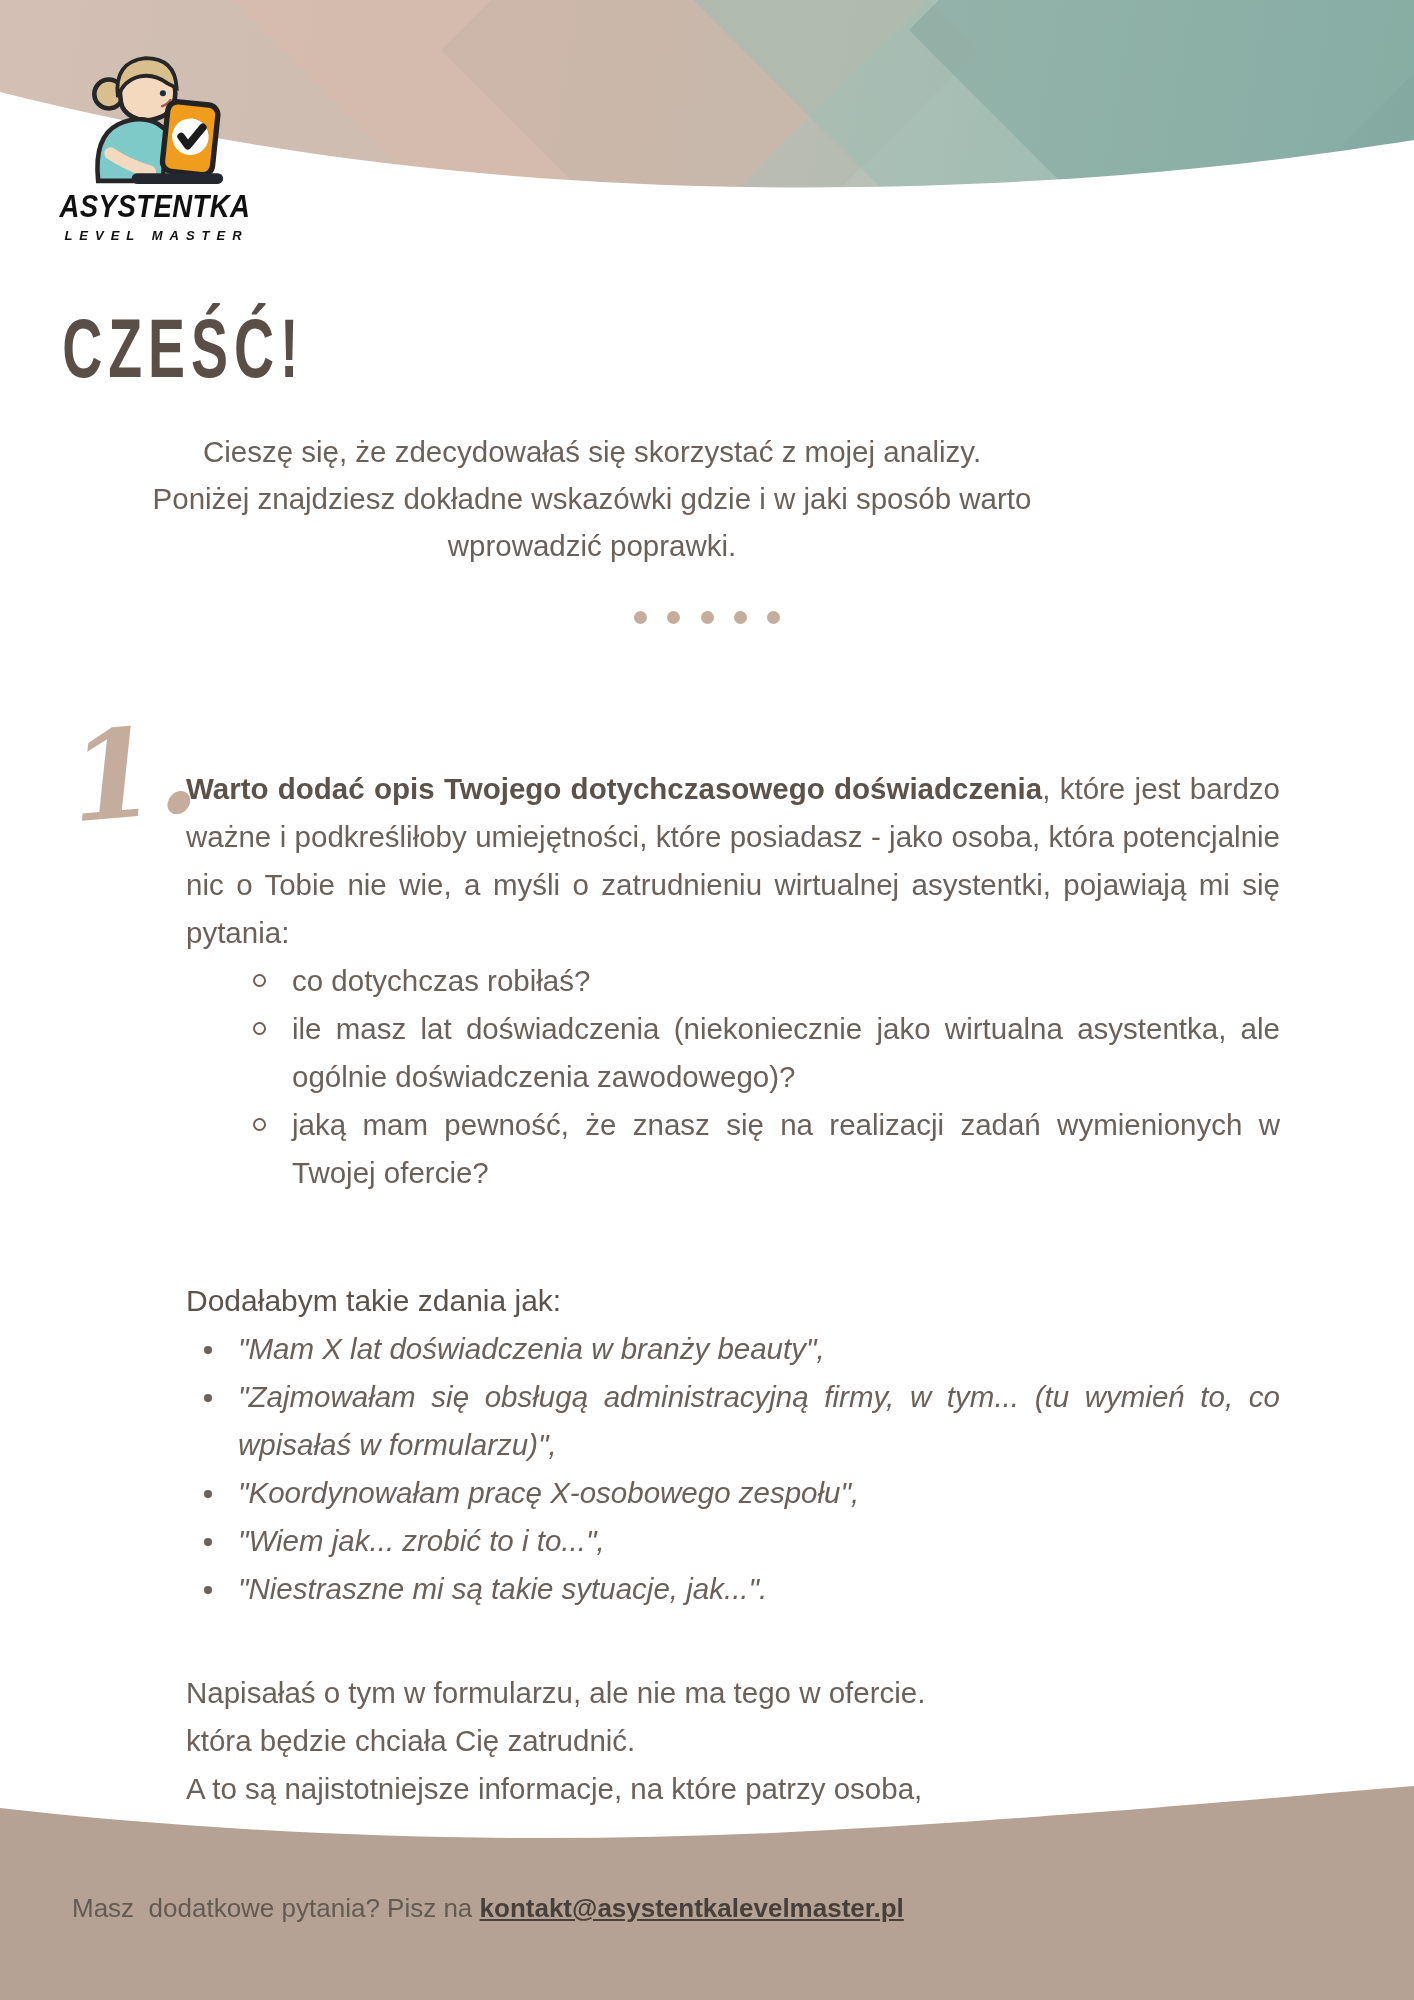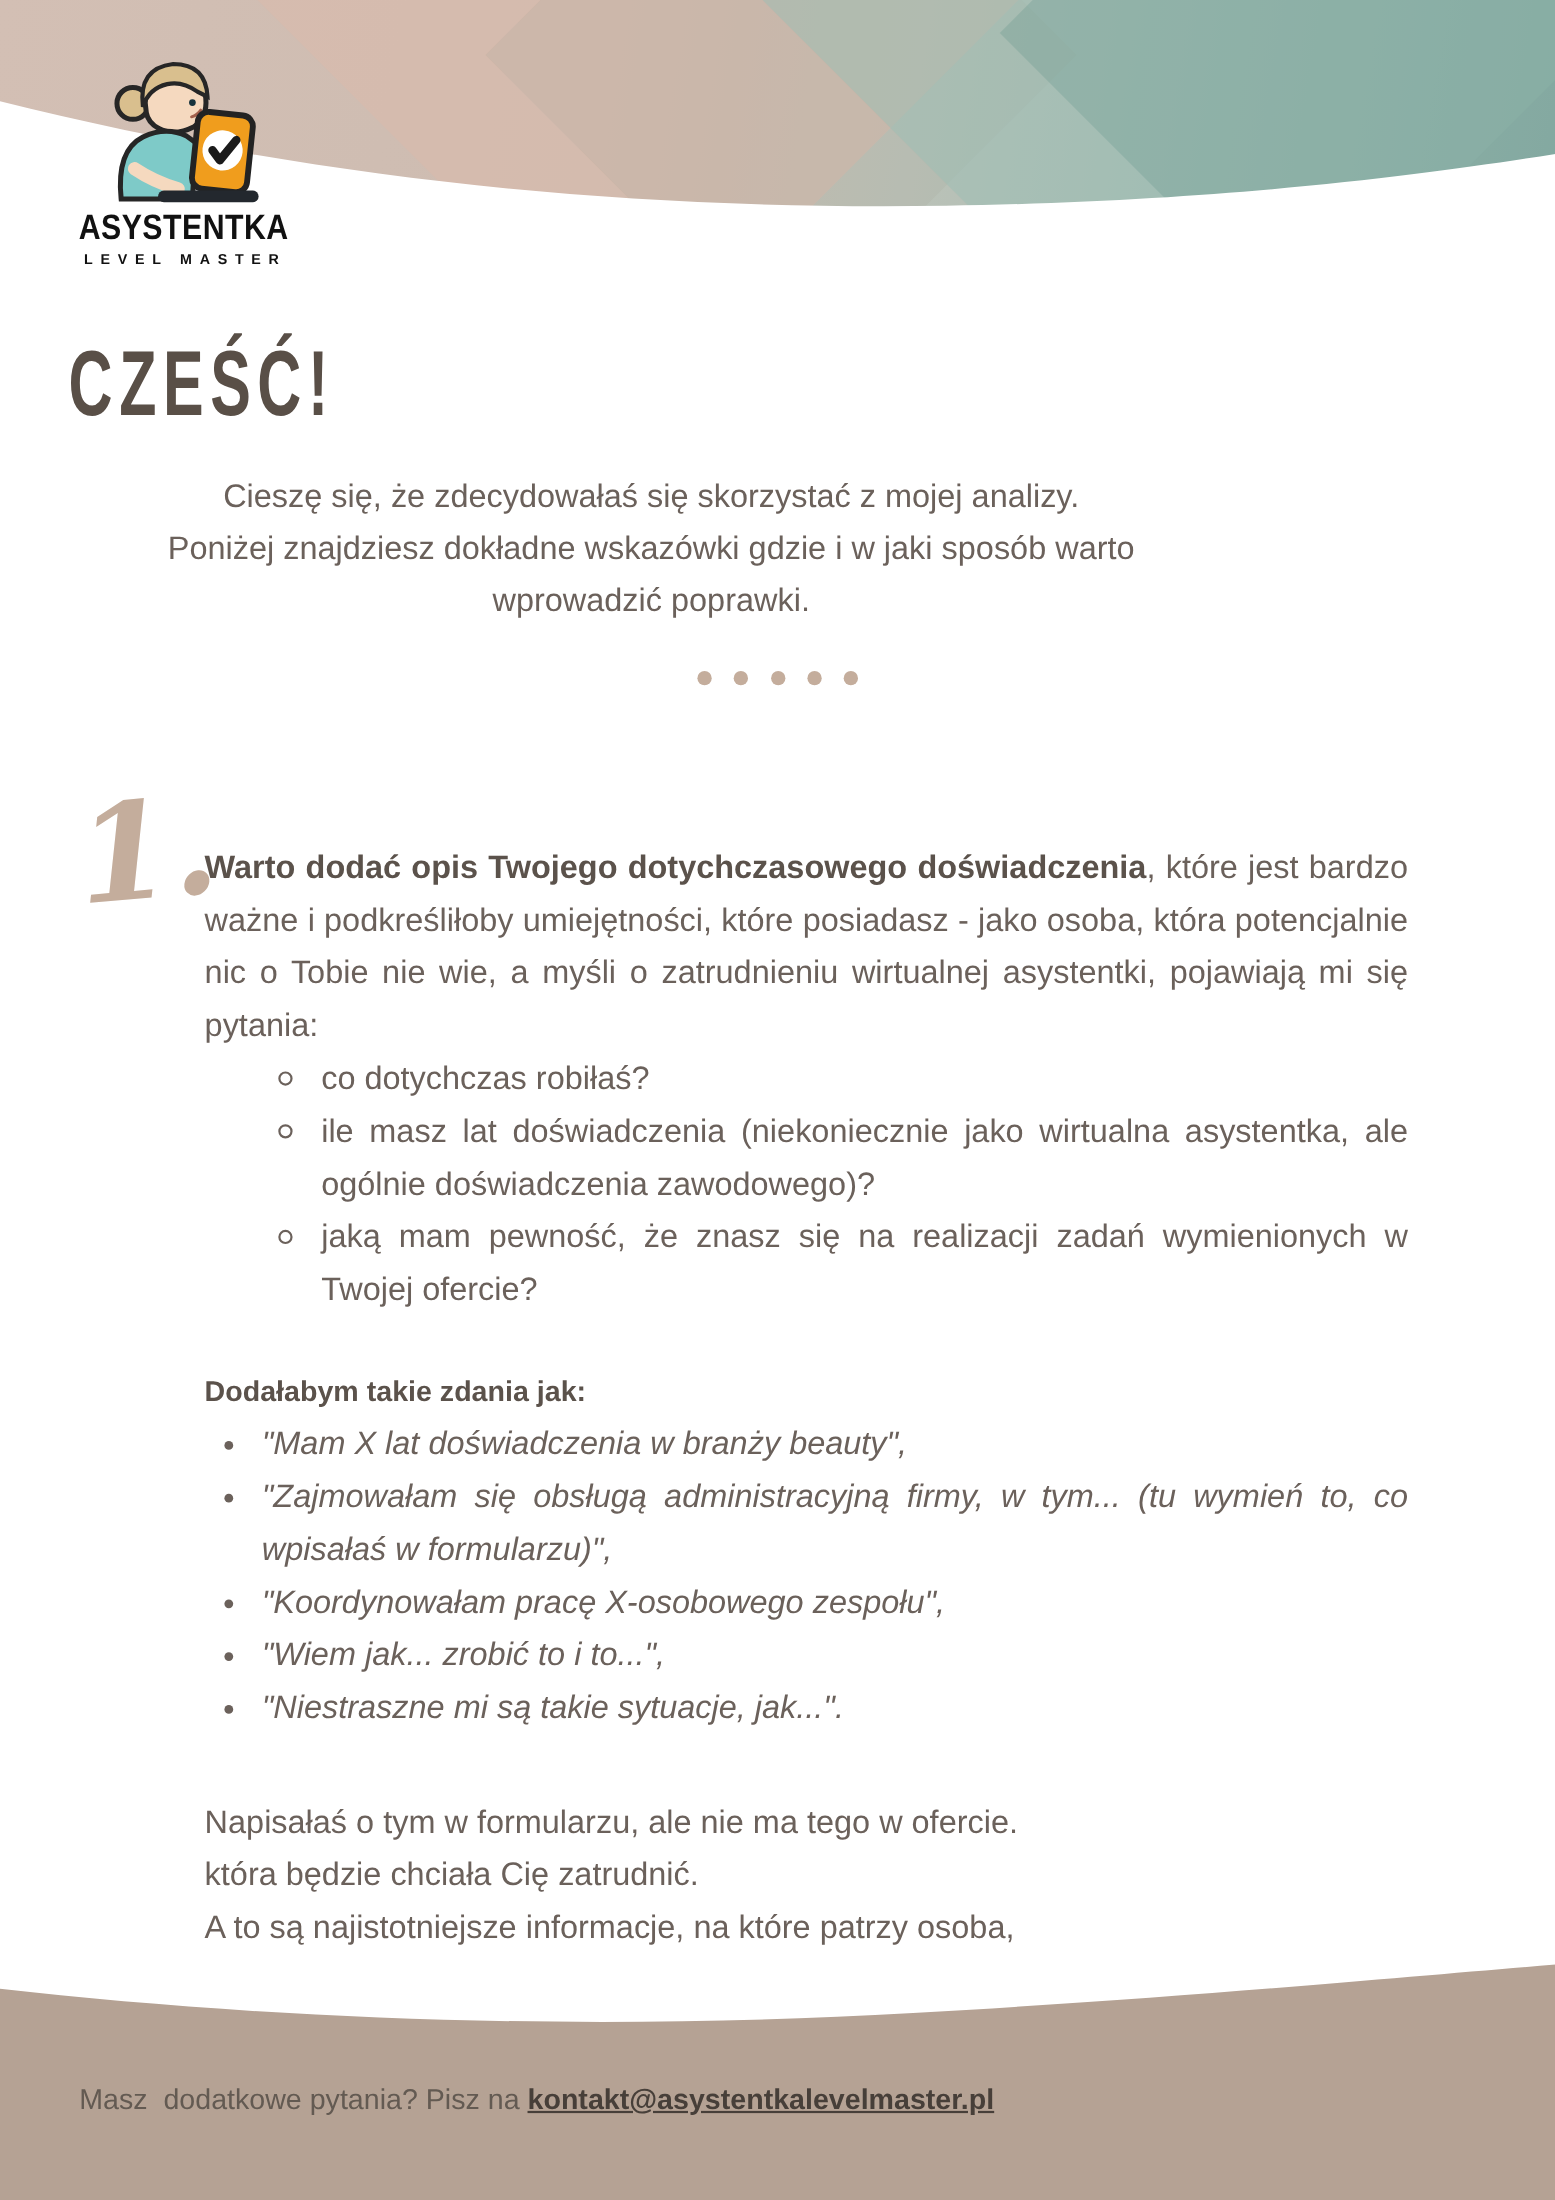--- a/index.html
+++ b/index.html
@@ -23,21 +23,21 @@
     position:absolute;top:0;left:0;width:1414px;height:270px;overflow:hidden;z-index:1;
     background:linear-gradient(100deg,#d3bfb4 0%,#cdbcb1 38%,#bcc2b8 58%,#a3bcb3 78%,#8fb1a9 100%);
   }
   .diamond{position:absolute;transform:rotate(45deg);}
   .d1{left:300px;top:-330px;width:560px;height:560px;background:rgba(218,186,172,.55);}
   .d2{left:760px;top:-400px;width:660px;height:660px;background:rgba(156,190,180,.50);}
   .d3{left:1000px;top:-190px;width:440px;height:440px;background:rgba(106,152,143,.32);}
   .d4{left:520px;top:-140px;width:380px;height:380px;background:rgba(160,160,150,.16);}
   .header-curve{position:absolute;left:0;top:0;width:1414px;height:270px;}
   
-  .logo{position:absolute;left:56px;top:30px;width:218px;text-align:center;z-index:3;}
+  .logo{position:absolute;left:44px;top:30px;width:218px;text-align:center;z-index:3;font-style:italic;}
   .logo svg{display:block;margin:0 auto;}
   .brand{
     display:inline-block;color:var(--brand,#111);font-weight:700;font-size:32px;
     transform:scaleX(.86);transform-origin:center;letter-spacing:.5px;line-height:1.05;
   }
   .tagline{
     color:var(--brand,#111);font-weight:700;font-size:13px;letter-spacing:7px;
     margin-top:4px;padding-left:7px;
   }
   
@@ -69,21 +69,21 @@
   .lead b{color:var(--heading,#5b524b);margin-top:24px;}
   ul{list-style:none;}
   .questions li{
     position:relative;padding-left:106px;text-align:justify;
   }
   .questions li::before{
     content:"";position:absolute;left:67px;top:17px;width:9px;height:9px;
     border:2.5px solid var(--body,#6b615b);border-radius:50%;
   }
   .sg-heading{
-    margin-top:44px;font-weight:700;font-size:26px;color:var(--heading,#5b524b);
+    margin-top:80px;font-weight:400;font-size:30px;color:var(--heading,#5b524b);
   }
   .suggestions li{
     position:relative;padding-left:52px;font-style:italic;text-align:justify;
   }
   .suggestions li::before{
     content:"";position:absolute;left:18px;top:21px;width:8px;height:8px;
     border-radius:50%;background:var(--body,#6b615b);
   }
   .closing{margin-top:56px;}
   

